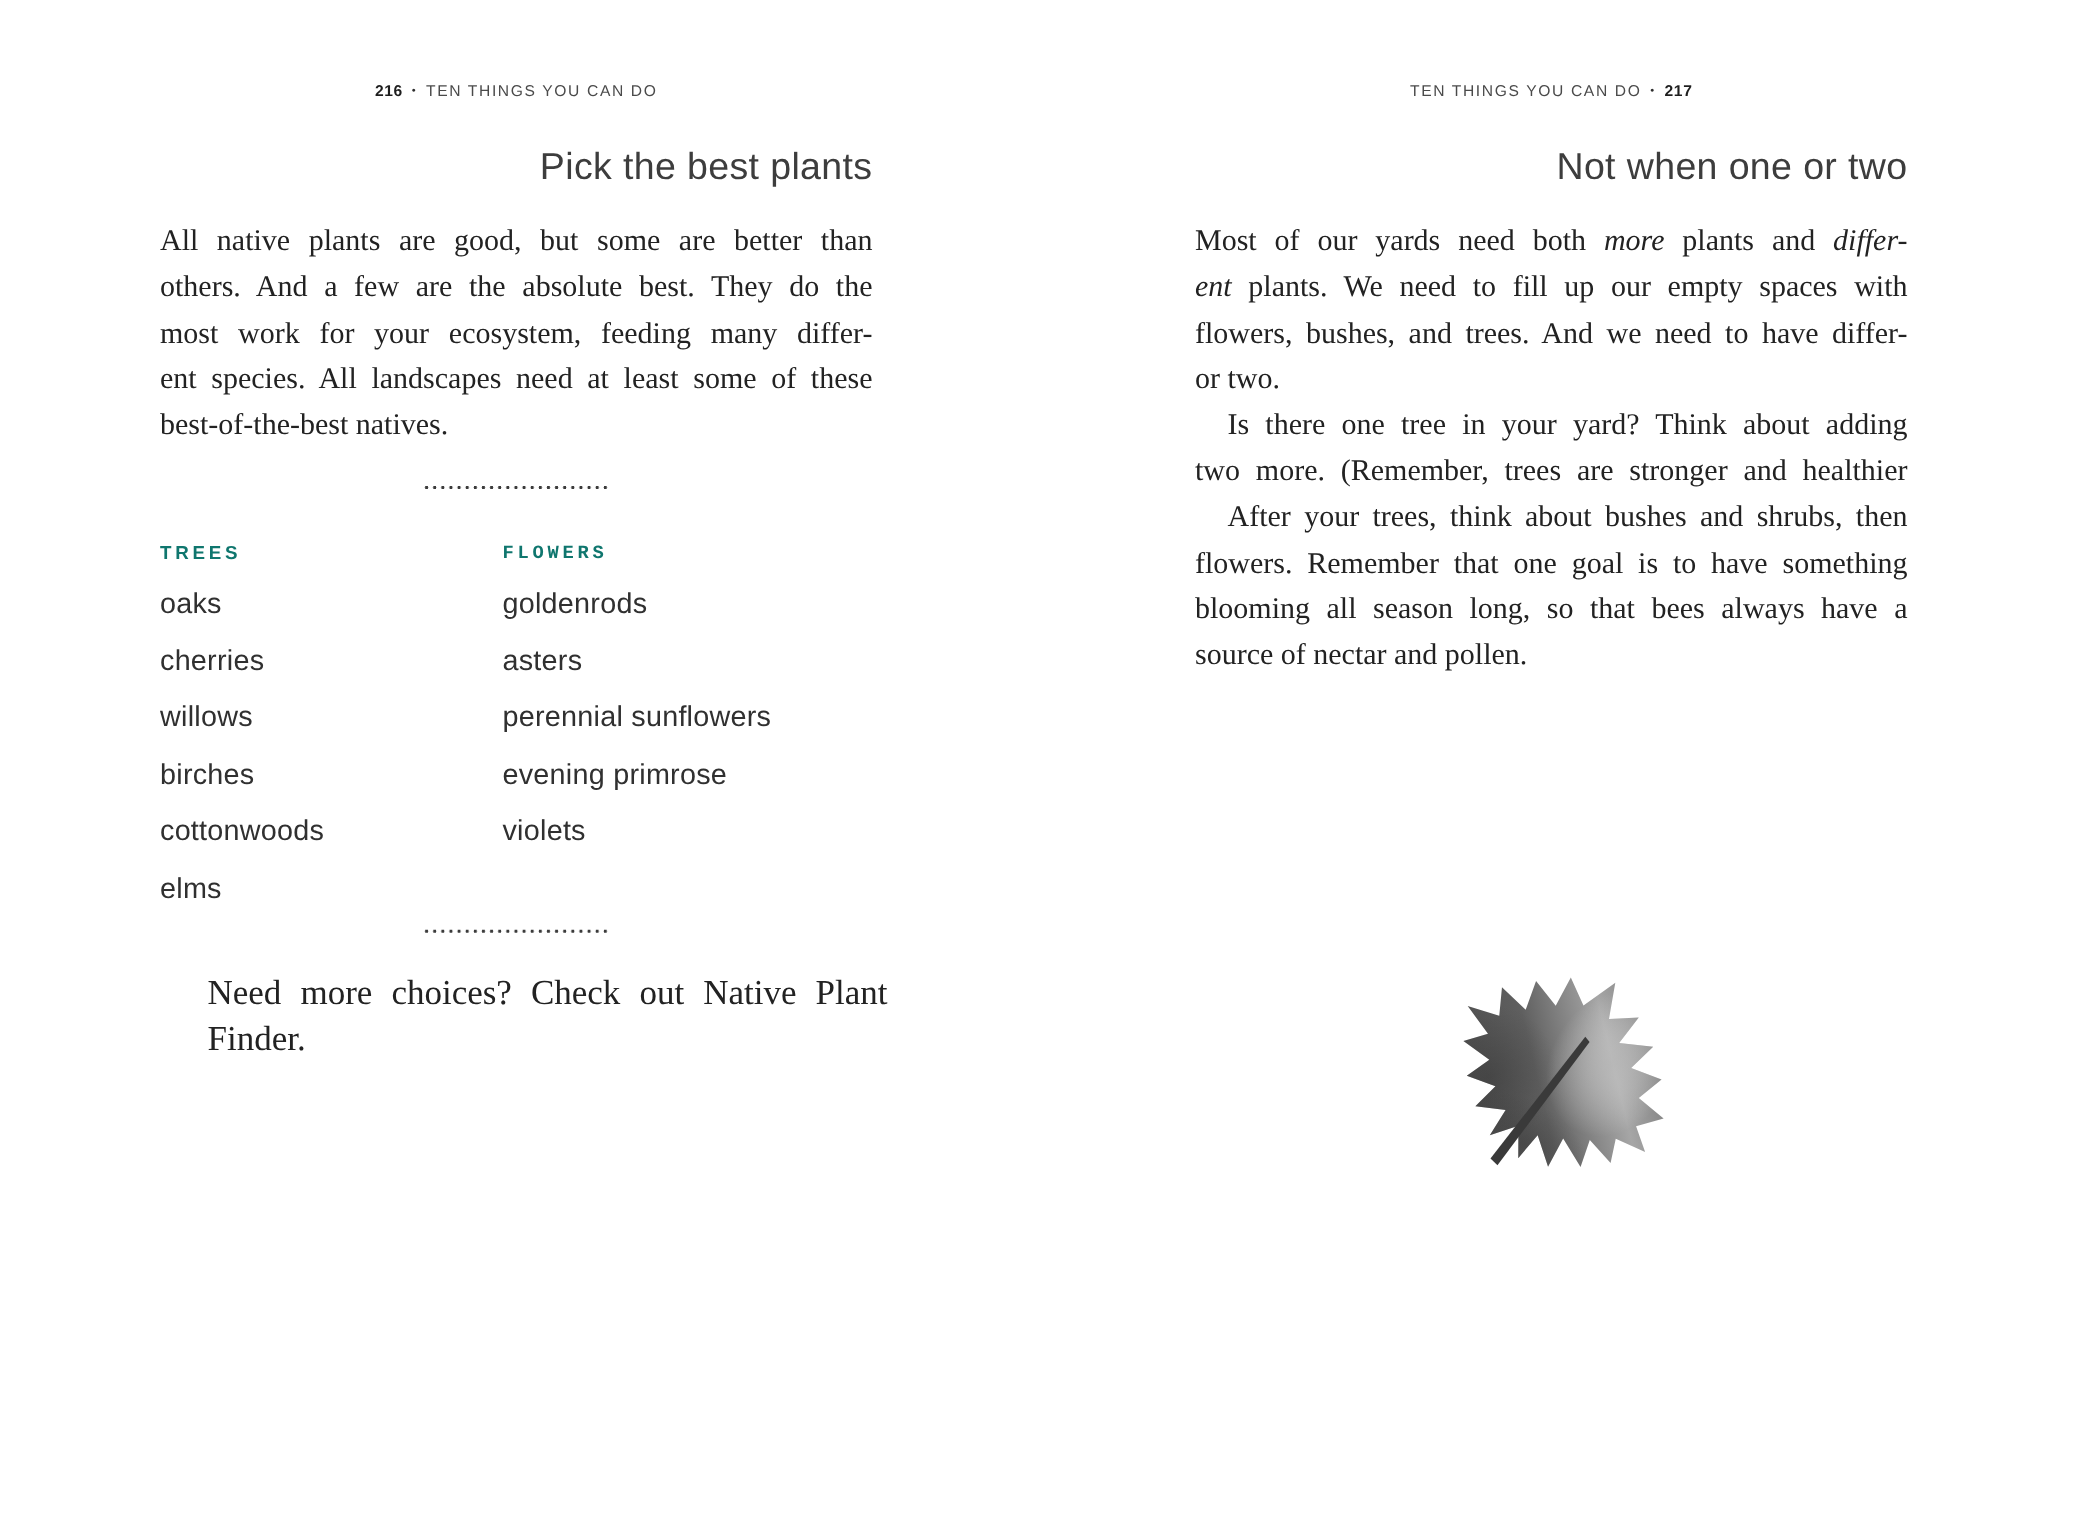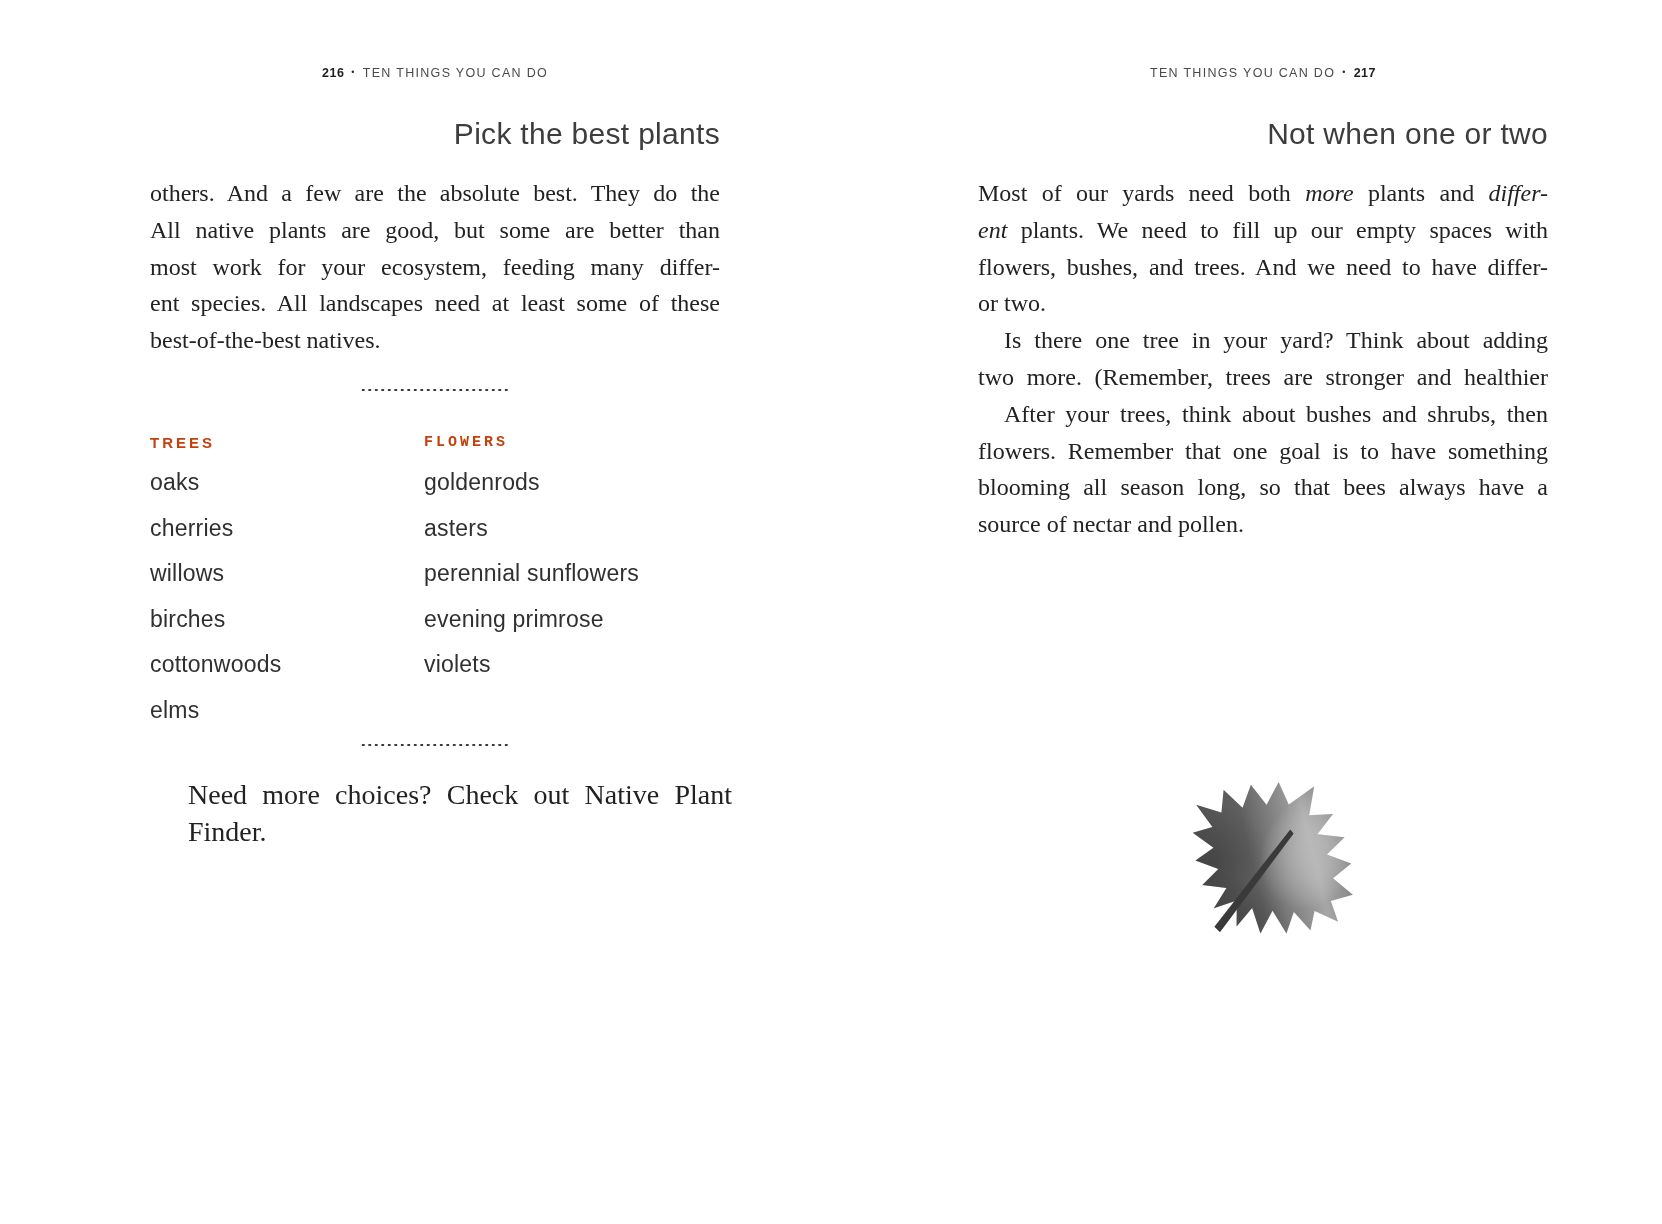--- a/index.html
+++ b/index.html
@@ -3,21 +3,21 @@
 <meta charset="utf-8">
 <style>
   html, body { margin:0; padding:0; background:#ffffff; }
   body {
     position:relative;
     width:1662px; height:1224px;
     overflow:hidden;
     font-family:"Liberation Serif", serif;
     color:#222222;
   }
-  .page { position:absolute; top:0; height:952px; width:570px;margin-left:22px; }
+  .page { position:absolute; top:0; height:952px; width:570px; }
   #page-left  { left:128px; }
   #page-right { left:956px; }
 
   .page-header {
     position:absolute; top:66px; left:0; width:100%;
     text-align:center;
     font-family:"Liberation Sans", sans-serif;
     font-size:12.5px; letter-spacing:1.3px;
     color:#4a4a4a; white-space:nowrap;
   }
@@ -49,21 +49,21 @@
     background-size:6.5px 4px; background-position:left center;
     background-repeat:repeat-x;
   }
   #divider-top    { top:388px; }
   #divider-bottom { top:743px; }
 
   .list-headings {
     position:absolute; top:434px; left:0; width:100%; height:16px;
     font-family:"Liberation Sans", sans-serif;
     font-size:15px; font-weight:bold; letter-spacing:3px;
-    color:#c2410c;
+    color:#0f766e;
   }
   .heading-trees   { position:absolute; left:0; top:0; }
   .heading-flowers { position:absolute; left:274px; top:0;font-family:Liberation Mono, monospace; }
 
   .plant-col {
     position:absolute; top:460px;
     font-family:"Liberation Sans", sans-serif;
     font-weight:300;
     font-size:23px; letter-spacing:0.2px;
     color:#303030;
@@ -90,22 +90,22 @@
 
 <div class="page" id="page-left">
 
   <div class="page-header">
     <span class="pg-num">216</span><span class="pg-sep">•</span><span class="pg-title">TEN THINGS YOU CAN DO</span>
   </div>
 
   <div class="page-title">Pick the best plants</div>
 
   <div class="body-block">
+    <div class="bline">All native plants are good, but some are better than</div>
     <div class="bline">others. And a few are the absolute best. They do the</div>
-    <div class="bline">All native plants are good, but some are better than</div>
     <div class="bline">most work for your ecosystem, feeding many differ-</div>
     <div class="bline">ent species. All landscapes need at least some of these</div>
     <div class="bline para-end">best-of-the-best natives.</div>
   </div>
 
   <div class="dotted" id="divider-top"></div>
 
   <div class="list-headings">
     <span class="heading-trees">TREES</span>
     <span class="heading-flowers">FLOWERS</span>

